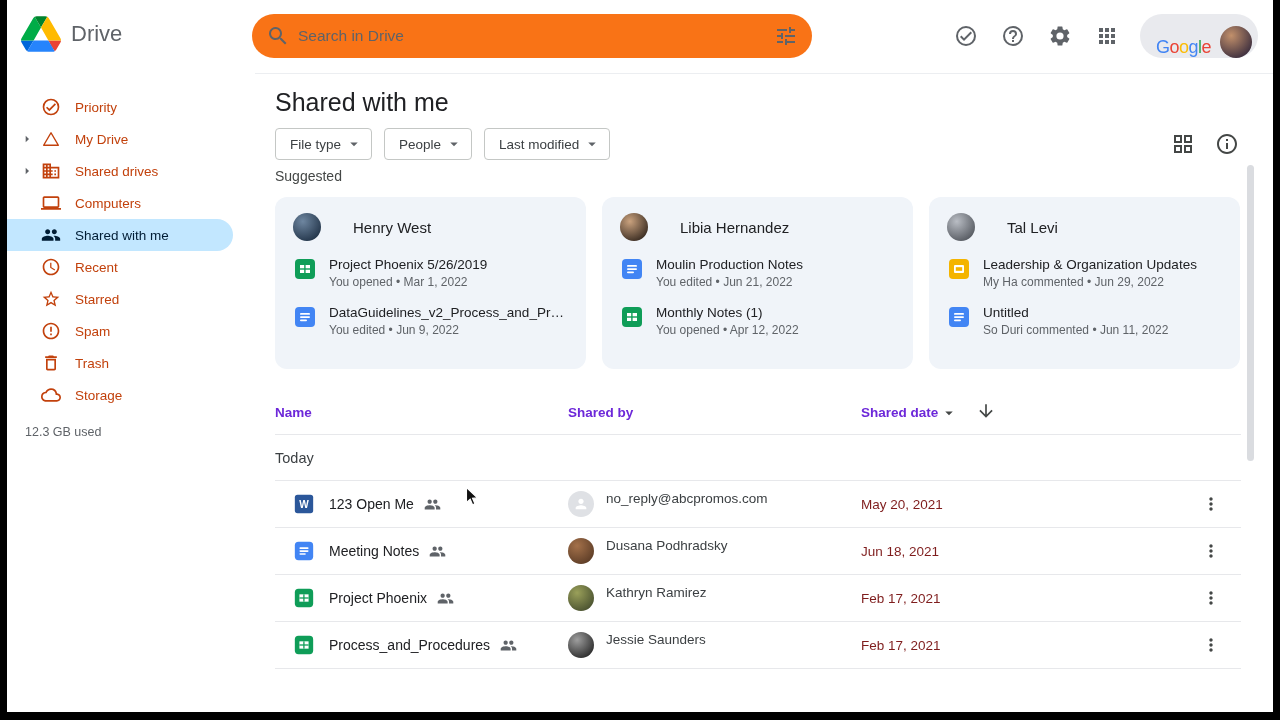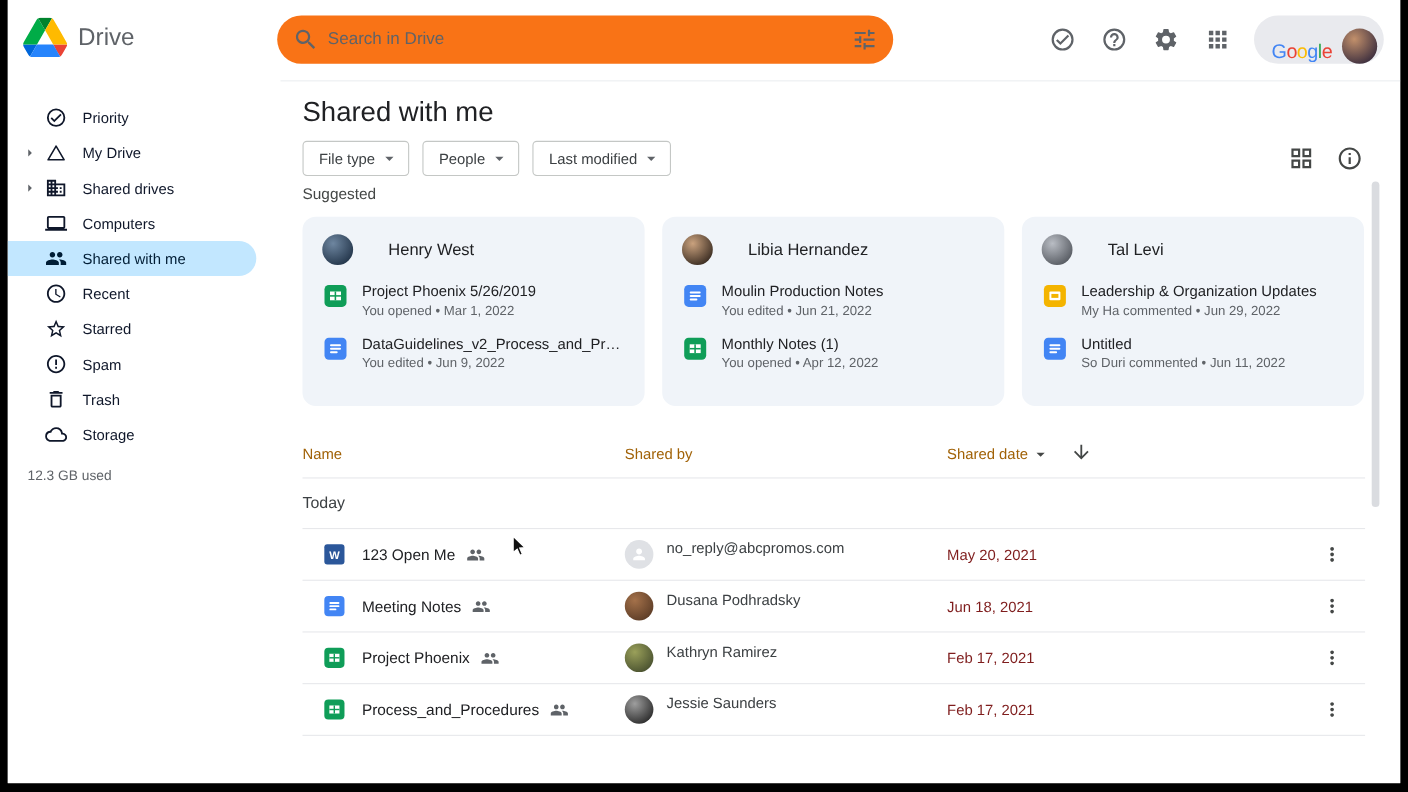--- a/index.html
+++ b/index.html
@@ -29,21 +29,21 @@
   .av-generic{width:26px;height:26px;background:#dfe1e5}
   .av-dusana{width:26px;height:26px;background:radial-gradient(circle at 35% 30%,#a4714a,#5d3d27 80%)}
   .av-kathryn{width:26px;height:26px;background:radial-gradient(circle at 35% 30%,#9aa05a,#4a5230 80%)}
   .av-jessie{width:26px;height:26px;background:radial-gradient(circle at 35% 30%,#9e9e9e,#2c2c2c 80%)}
 
   
   .sidebar{position:absolute;left:0;top:73px;width:248px;bottom:0;background:#fff}
   .new-btn{margin:8px 0 0 12px;height:48px;display:inline-flex;align-items:center;gap:12px;padding:0 26px 0 16px;background:#fff;border:1px solid #e6e6e6;border-radius:14px;box-shadow:0 1px 2px rgba(60,64,67,.3),0 1px 3px 1px rgba(60,64,67,.15);cursor:pointer;font-family:"Liberation Sans",sans-serif}
   .new-btn span{font-size:14px;color:#3c4043;font-weight:500}
   .nav{margin-top:18px}
-  .nav-item{height:32px;display:flex;align-items:center;padding-left:10px;margin-right:22px;cursor:pointer;color:#0f172a}
+  .nav-item{height:32px;display:flex;align-items:center;padding-left:10px;margin-right:22px;cursor:pointer;color:#c2410c}
   .nav-item.selected{background:#c2e7ff;border-radius:0 16px 16px 0;color:#001d35}
   .nav-item.selected .nav-label{font-weight:500}
   .chev{width:20px;height:16px;display:flex;align-items:center;justify-content:center;color:#5f6368}
   .chev svg{width:16px;height:16px;fill:currentColor}
   .nav-ic{width:20px;height:20px;display:flex;align-items:center;justify-content:center;margin-left:4px}
   .nav-label{font-size:13.5px;margin-left:14px;white-space:nowrap}
   .storage-used{margin-top:14px;padding-left:18px;font-size:12.5px;color:#5f6368}
 
   
   .main{position:absolute;left:248px;top:73px;right:0;bottom:0;background:#fff;border-top:1px solid #eceef1;padding-left:20px}
@@ -59,21 +59,21 @@
   .card-head{display:flex;align-items:center;gap:32px}
   .card-name{font-size:15px;font-weight:500;color:#202124}
   .card-file{display:flex;align-items:flex-start;gap:12px;margin-top:16px;cursor:pointer}
   .fic{width:24px;height:24px;flex:0 0 auto}
   .fic22{width:22px;height:22px;flex:0 0 auto}
   .file-name{font-size:13.5px;color:#202124;max-width:245px;white-space:nowrap;overflow:hidden;text-overflow:ellipsis}
   .file-meta{font-size:12px;color:#5f6368;margin-top:3px}
 
   
   .table{margin-top:22px;width:966px}
-  .thead{height:44px;display:flex;align-items:center;border-bottom:1px solid #e7e8eb;color:#a16207;font-size:13.5px;font-weight:400}
+  .thead{height:44px;display:flex;align-items:center;border-bottom:1px solid #e7e8eb;color:#6d28d9;font-size:13.5px;font-weight:700}
   .h-name{width:293px}
   .h-shared{width:293px}
   .h-date{display:flex;align-items:center;gap:2px;cursor:pointer}
   .h-date svg{width:18px;height:18px;fill:#444746}
   .sort-arrow{margin-left:18px;cursor:pointer}
   .sort-arrow svg{width:20px;height:20px;fill:#444746}
   .tgroup{height:46px;display:flex;align-items:center;border-bottom:1px solid #e7e8eb;font-size:14.5px;color:#3c4043}
   .trow{height:47px;display:flex;align-items:center;border-bottom:1px solid #e7e8eb;cursor:pointer}
   .col-name{width:293px;display:flex;align-items:center;padding-left:18px}
   .row-name{font-size:14px;color:#202124;margin-left:14px;white-space:nowrap}

